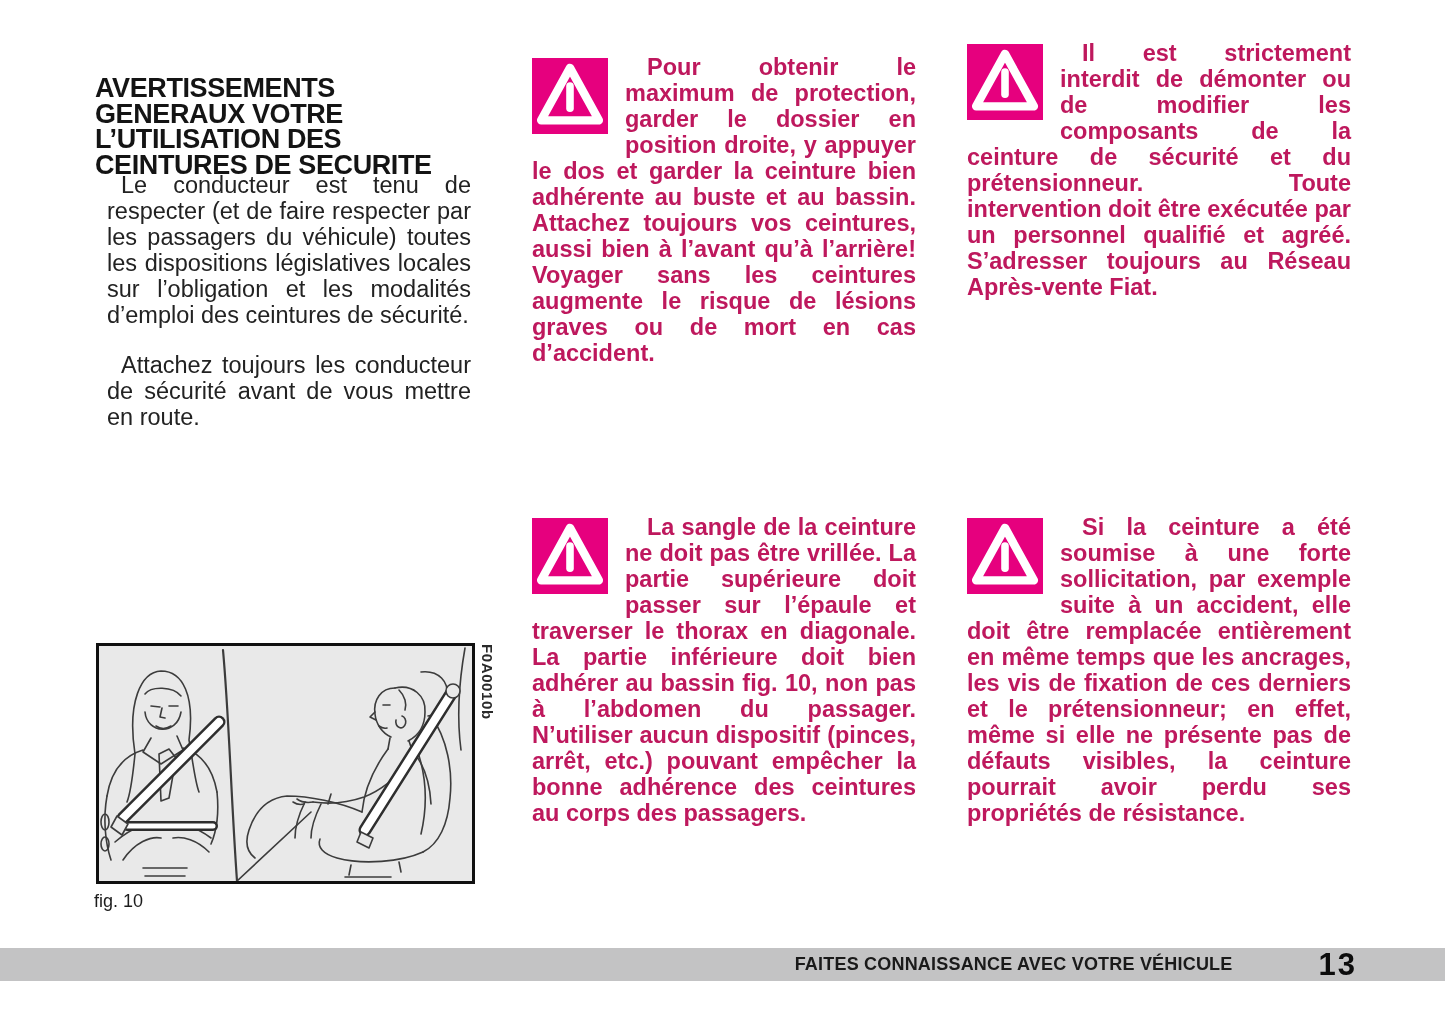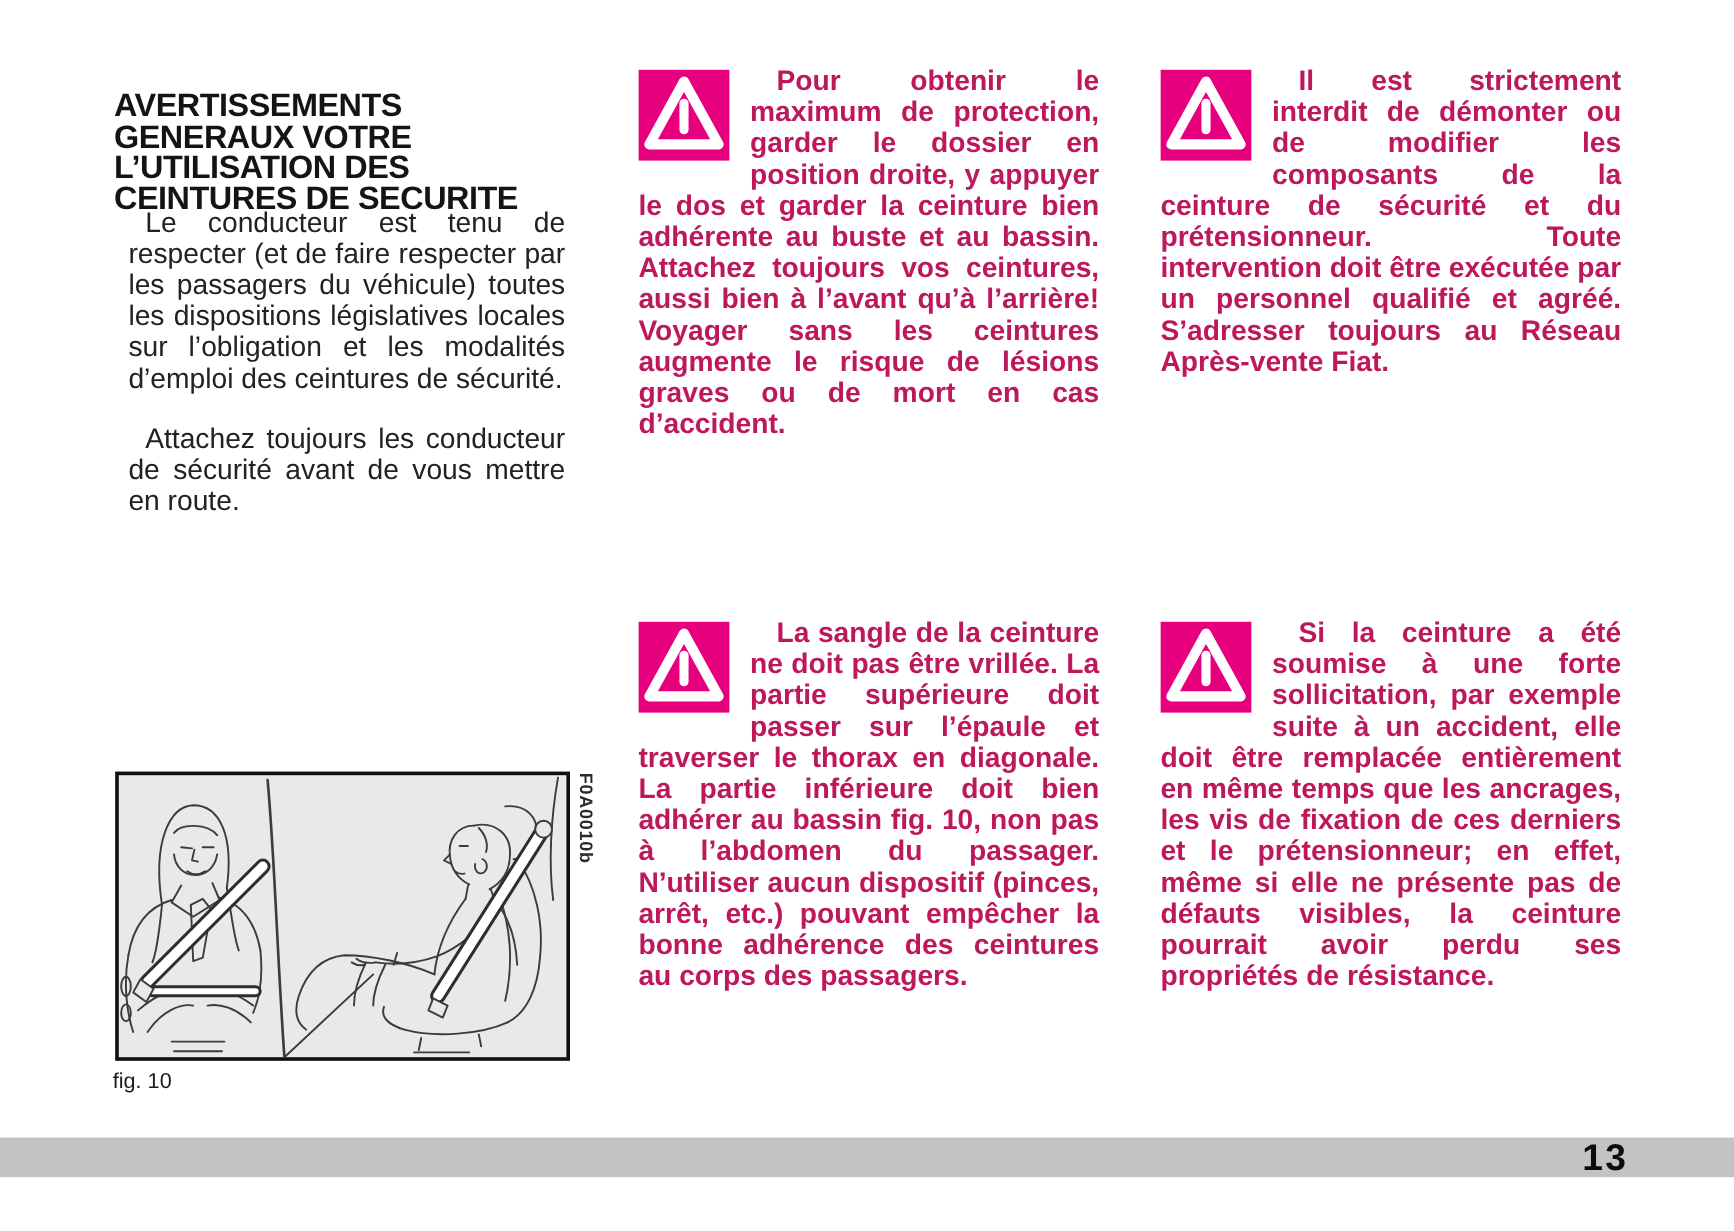--- a/index.html
+++ b/index.html
@@ -17,21 +17,21 @@
   .leftbody{position:absolute;left:95px;top:160px;width:388px;}
   .leftbody p{
     margin:12px;font-size:23.5px;line-height:26px;text-align:justify;
     text-indent:14px;color:#222;
   }
   .leftbody p + p{margin-top:24px;}
 
   
   .warning{position:absolute;width:384px;}
   .w1{left:532px;top:54px;}
-  .w2{left:967px;top:54px;}
+  .w2{left:967px;top:40px;}
   .w3{left:532px;top:514px;}
   .w4{left:967px;top:514px;}
   .wicon{float:left;width:76px;height:76px;margin:4px 17px 5px 0;}
   .wicon svg{display:block;width:100%;height:100%;}
   .wtext{
     font-size:23.5px;font-weight:bold;line-height:26px;text-align:justify;
     text-indent:22px;color:#be185d;
   }
 
   
@@ -164,16 +164,17 @@
       <path d="M352 48 L266 184" stroke="#2e2e2e" stroke-width="13"></path>
       <path d="M352 48 L266 184" stroke="#ffffff" stroke-width="8"></path>
       <circle cx="354" cy="45" r="7" fill="#e9e9e9"></circle>
       <path d="M262 186 l12 6 l-4 10 l-12 -6 z" fill="#e9e9e9"></path>
     </svg>
   </div>
   <div class="figcode">F0A0010b</div>
   <div class="figcaption">fig. 10</div>
 
   <div class="footer">
+    <span class="footer-label">FAITES CONNAISSANCE AVEC VOTRE VÉHICULE</span>
     <span class="footer-page">13</span>
   </div>
 
 </div>
 
 </body></html>

